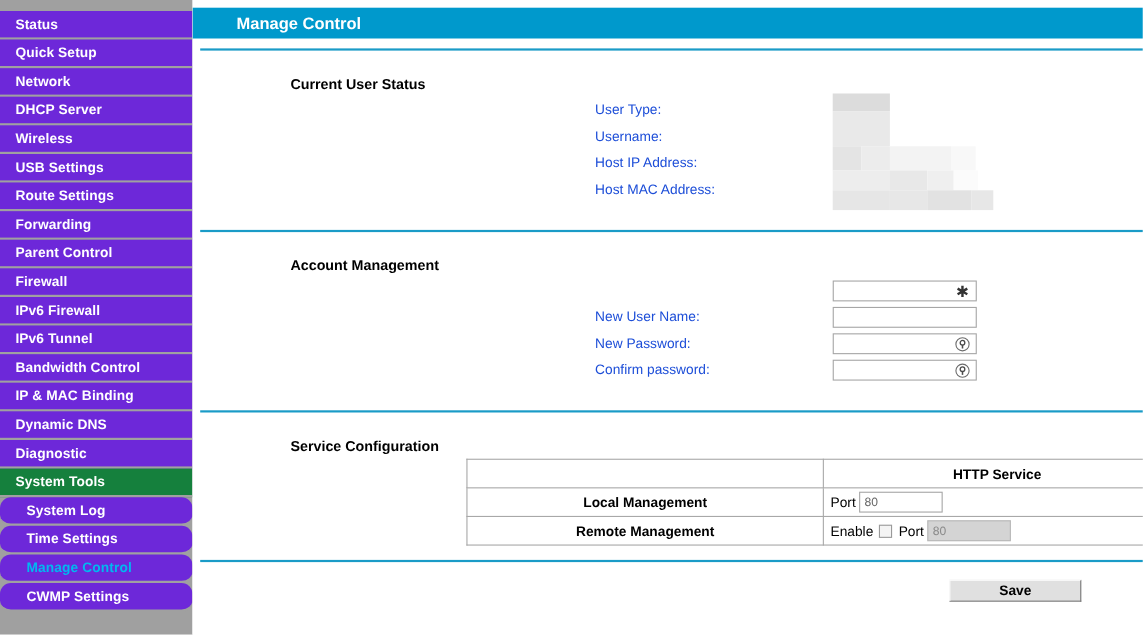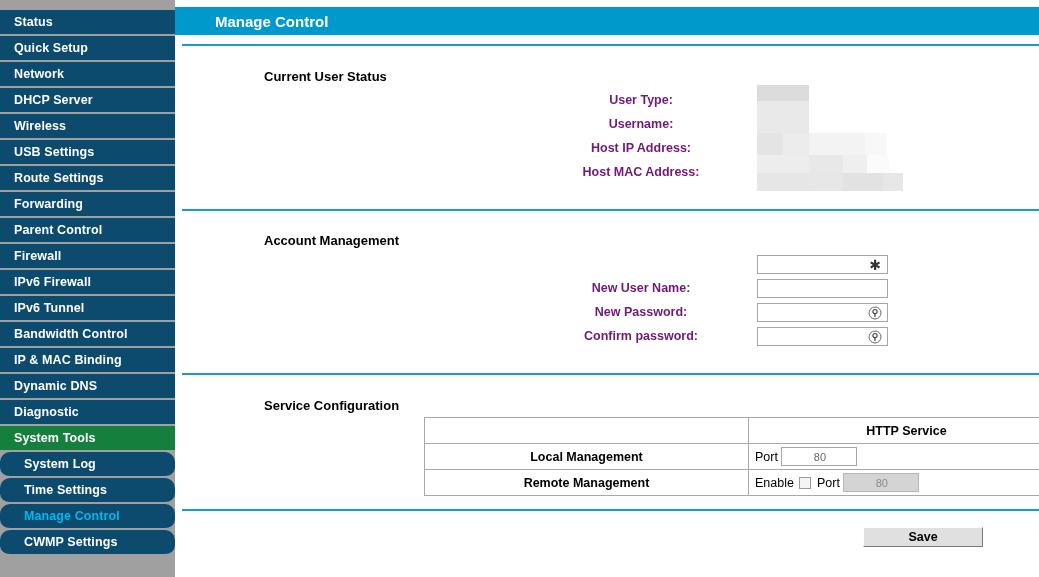--- a/index.html
+++ b/index.html
@@ -18,21 +18,21 @@
     position: absolute; left: 0; top: 0;
     width: 175px; height: 577px;
     background: #a0a0a0;
     overflow: hidden;
   }
   .sidebar-top-strip {
     height: 10px; width: 175px; background: #a0a0a0;
   }
   .nav-item {
     height: 26px;
-    background: #0c4a6e;
+    background: #6d28d9;
     border-bottom: 2px solid #a0a0a0;
     color: #ffffff;
     font-size: 12.5px;
     font-weight: bold;
     display: flex;
     align-items: center;
     padding-left: 14px;
     letter-spacing: 0.1px;
     white-space: nowrap;
   }
@@ -75,23 +75,23 @@
 
   .section-title {
     position: absolute;
     font-size: 13px;
     font-weight: bold;
     color: #000000;
     white-space: nowrap;
   }
   .field-label {
     font-size: 12.5px;
-    font-weight: bold;
-    color: #701a75;
-    text-align: center;
+    font-weight: normal;
+    color: #1d4ed8;
+    text-align: left;
     white-space: nowrap;
   }
 
   
   .redact {
     position: absolute;
     background: #e9e9e9;
   }
 
   
@@ -154,21 +154,20 @@
   .port-label { font-size: 12.5px; color: #000; margin-right: 3px; }
   .port-input {
     width: 76px; height: 19px;
     border: 1px solid #a6a6a6;
     background: #ffffff;
     font-family: "Liberation Sans", sans-serif;
     font-size: 11px;
     color: #666666;
     padding-left: 4px;
     outline: none;
-    text-align: center;
   }
   .port-input.disabled {
     background: #d4d4d4;
     border: 1px solid #b8b8b8;
     color: #8a8a8a;
   }
   .chk {
     width: 12px; height: 12px;
     border: 1px solid #9a9a9a;
     background: #f4f4f4;

